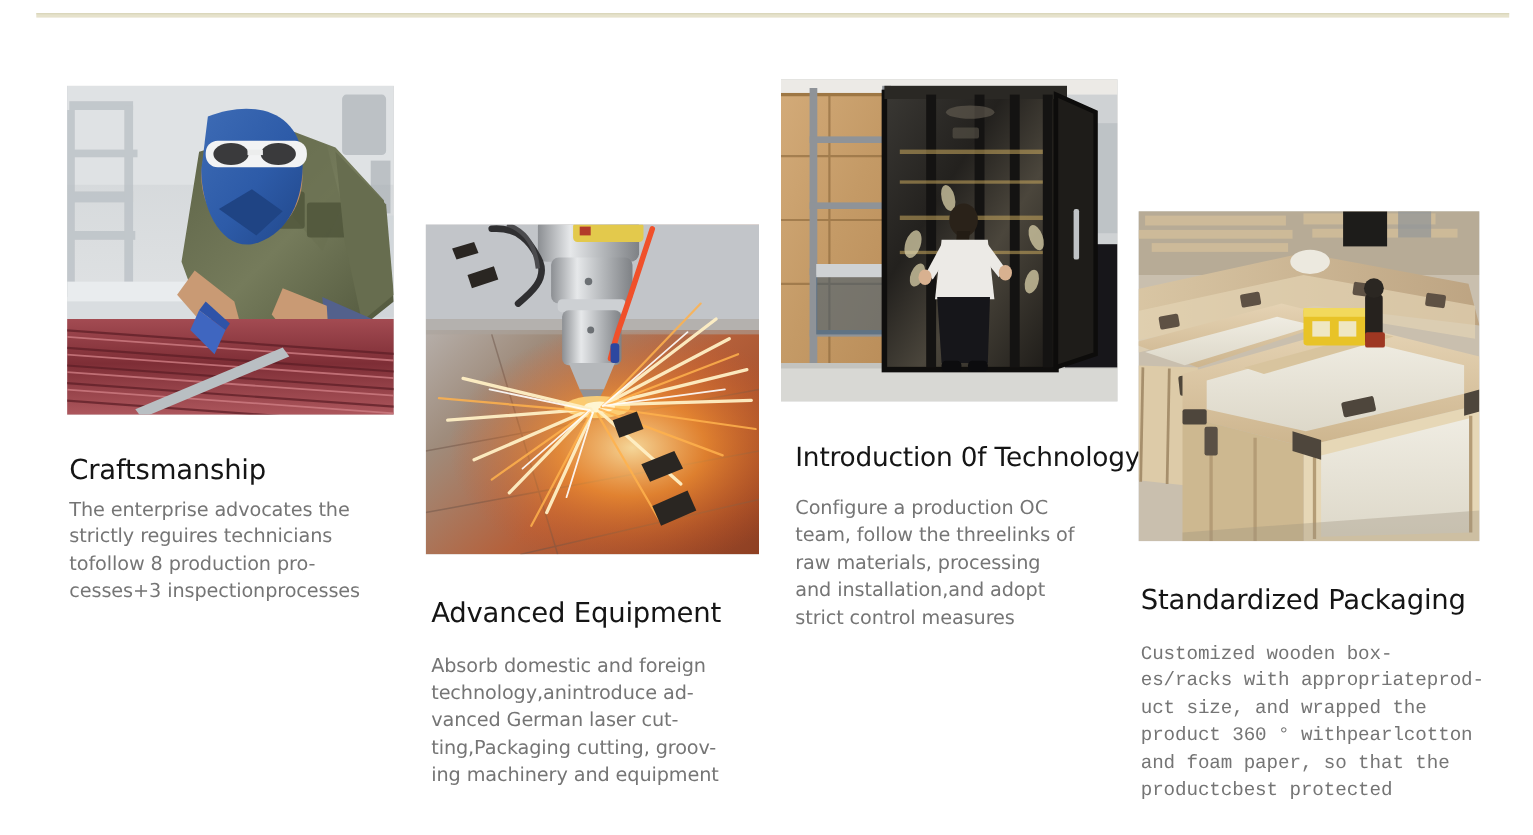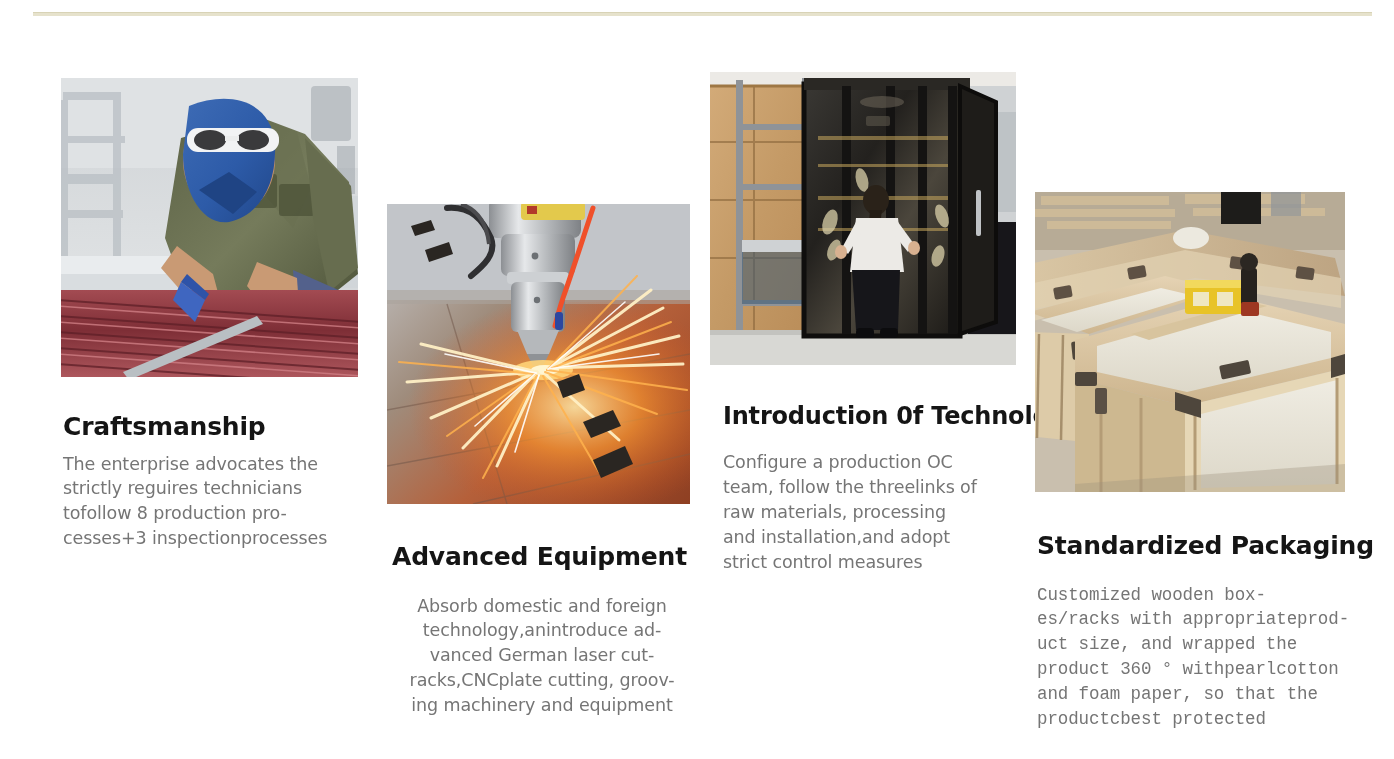--- a/index.html
+++ b/index.html
@@ -31,21 +31,21 @@
   .card {
     position: absolute;
   }
   .card-photo {
     position: relative;
     overflow: hidden;
     background: #d9d9d9;
   }
   .card-title {
     font-size: 25px;
-    font-weight: 700;
+    font-weight: 400;
     color: #151515;
     letter-spacing: -0.2px;
     white-space: nowrap;
     line-height: 1.1;
   }
   .card-body {
     font-size: 17.5px;
     line-height: 1.42;
     color: #757575;
     letter-spacing: -0.1px;
@@ -54,21 +54,21 @@
 
   
   #card-craftsmanship { left: 61px;   top: 78px;  width: 300px; }
   #card-craftsmanship .card-photo { width: 297px; height: 299px; }
   #card-craftsmanship .card-title { margin-top: 36px; margin-left: 2px; }
   #card-craftsmanship .card-body  { margin-top: 11px; margin-left: 2px; }
 
   #card-equipment { left: 387px;  top: 204px; width: 305px; }
   #card-equipment .card-photo { width: 303px; height: 300px; }
   #card-equipment .card-title { margin-top: 39px; margin-left: 5px; }
-  #card-equipment .card-body  { margin-top: 23px; margin-left: 5px; text-align: center; }
+  #card-equipment .card-body  { margin-top: 23px; margin-left: 5px; }
 
   #card-technology { left: 710px;  top: 72px;  width: 310px; }
   #card-technology .card-photo { width: 306px; height: 293px; }
   #card-technology .card-title { margin-top: 38px; margin-left: 13px; font-size: 24px; }
   #card-technology .card-body  { margin-top: 21px; margin-left: 13px; }
 
   #card-packaging { left: 1035px; top: 192px; width: 312px; }
   #card-packaging .card-photo { width: 310px; height: 300px; }
   #card-packaging .card-title { margin-top: 40px; margin-left: 2px; }
   #card-packaging .card-body  { margin-top: 23px; margin-left: 2px; font-family: Liberation Mono, monospace; }
@@ -269,21 +269,21 @@
         <path d="M196 218 L226 206 L234 222 L204 234 Z"></path>
         <path d="M206 256 L238 242 L246 260 L214 274 Z"></path>
       </g>
     </svg>
   </div>
   <div class="card-title">Advanced Equipment</div>
   <div class="card-body">
     <span>Absorb domestic and foreign</span>
     <span>technology,anintroduce ad-</span>
     <span>vanced German laser cut-</span>
-    <span>racks,CNCplate cutting, groov-</span>
+    <span>ting,Packaging cutting, groov-</span>
     <span>ing machinery and equipment</span>
   </div>
 </div>
 
 <div class="card" id="card-technology">
   <div class="card-photo">
     <svg class="photo-svg" viewBox="0 0 306 293" preserveAspectRatio="none">
       <defs>
         <linearGradient id="c3wood" x1="0" y1="0" x2="1" y2="1">
           <stop offset="0" stop-color="#d3ab79"></stop>

